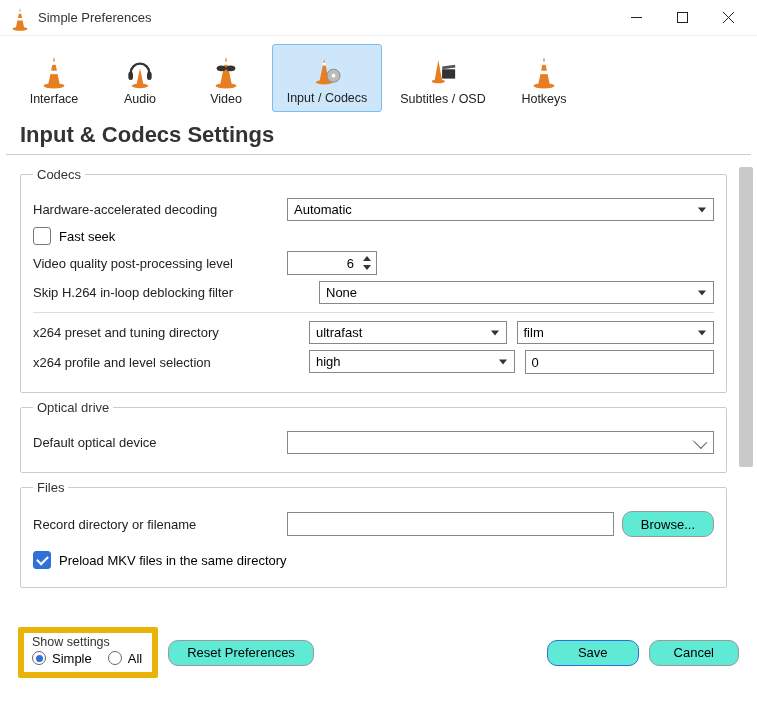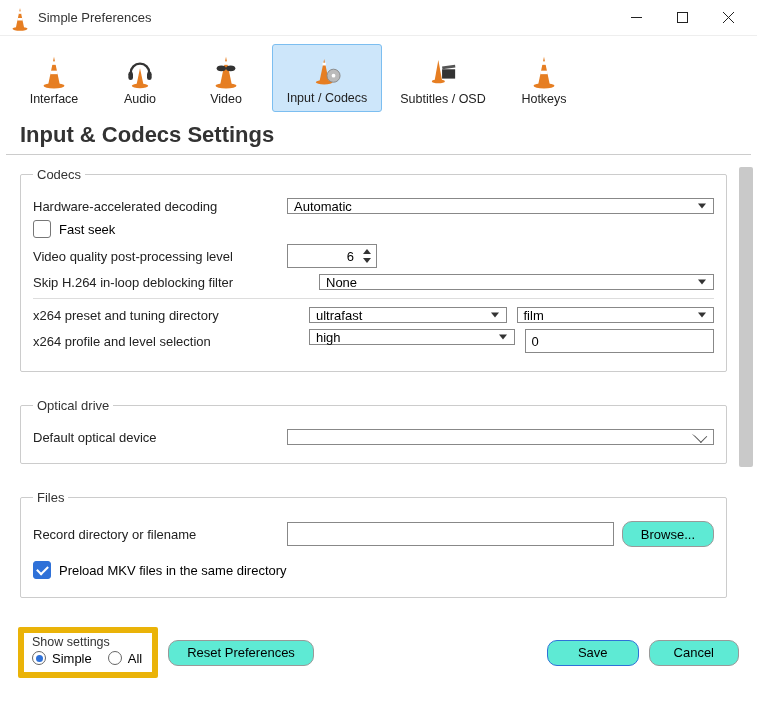--- a/index.html
+++ b/index.html
@@ -76,41 +76,41 @@
       width: 14px;
       height: 300px;
       background: #c9c9c9;
       border-radius: 2px;
     }
 
     fieldset {
       border: 1px solid #ccc;
       border-radius: 2px;
       padding: 10px 12px 12px 12px;
-      margin-bottom: 26px;
+      margin-bottom: 7px;
     }
     legend {
       font-size: 13px;
       padding: 0 4px;
       color: #333;
     }
     .row {
       display: flex;
       align-items: center;
       gap: 8px;
       margin: 6px 0;
     }
     .row .label {
       width: 246px;
       color: #222;
     }
 
     .select-like {
       flex: 1;
-      height: 16px;
+      height: 23px;
       border: 1px solid #888;
       background: #fff;
       padding: 0 22px 0 6px;
       position: relative;
       display:flex; align-items:center;
     }
     .select-like::after {
       content: "";
       position: absolute;
       right: 7px; top: 50%;

